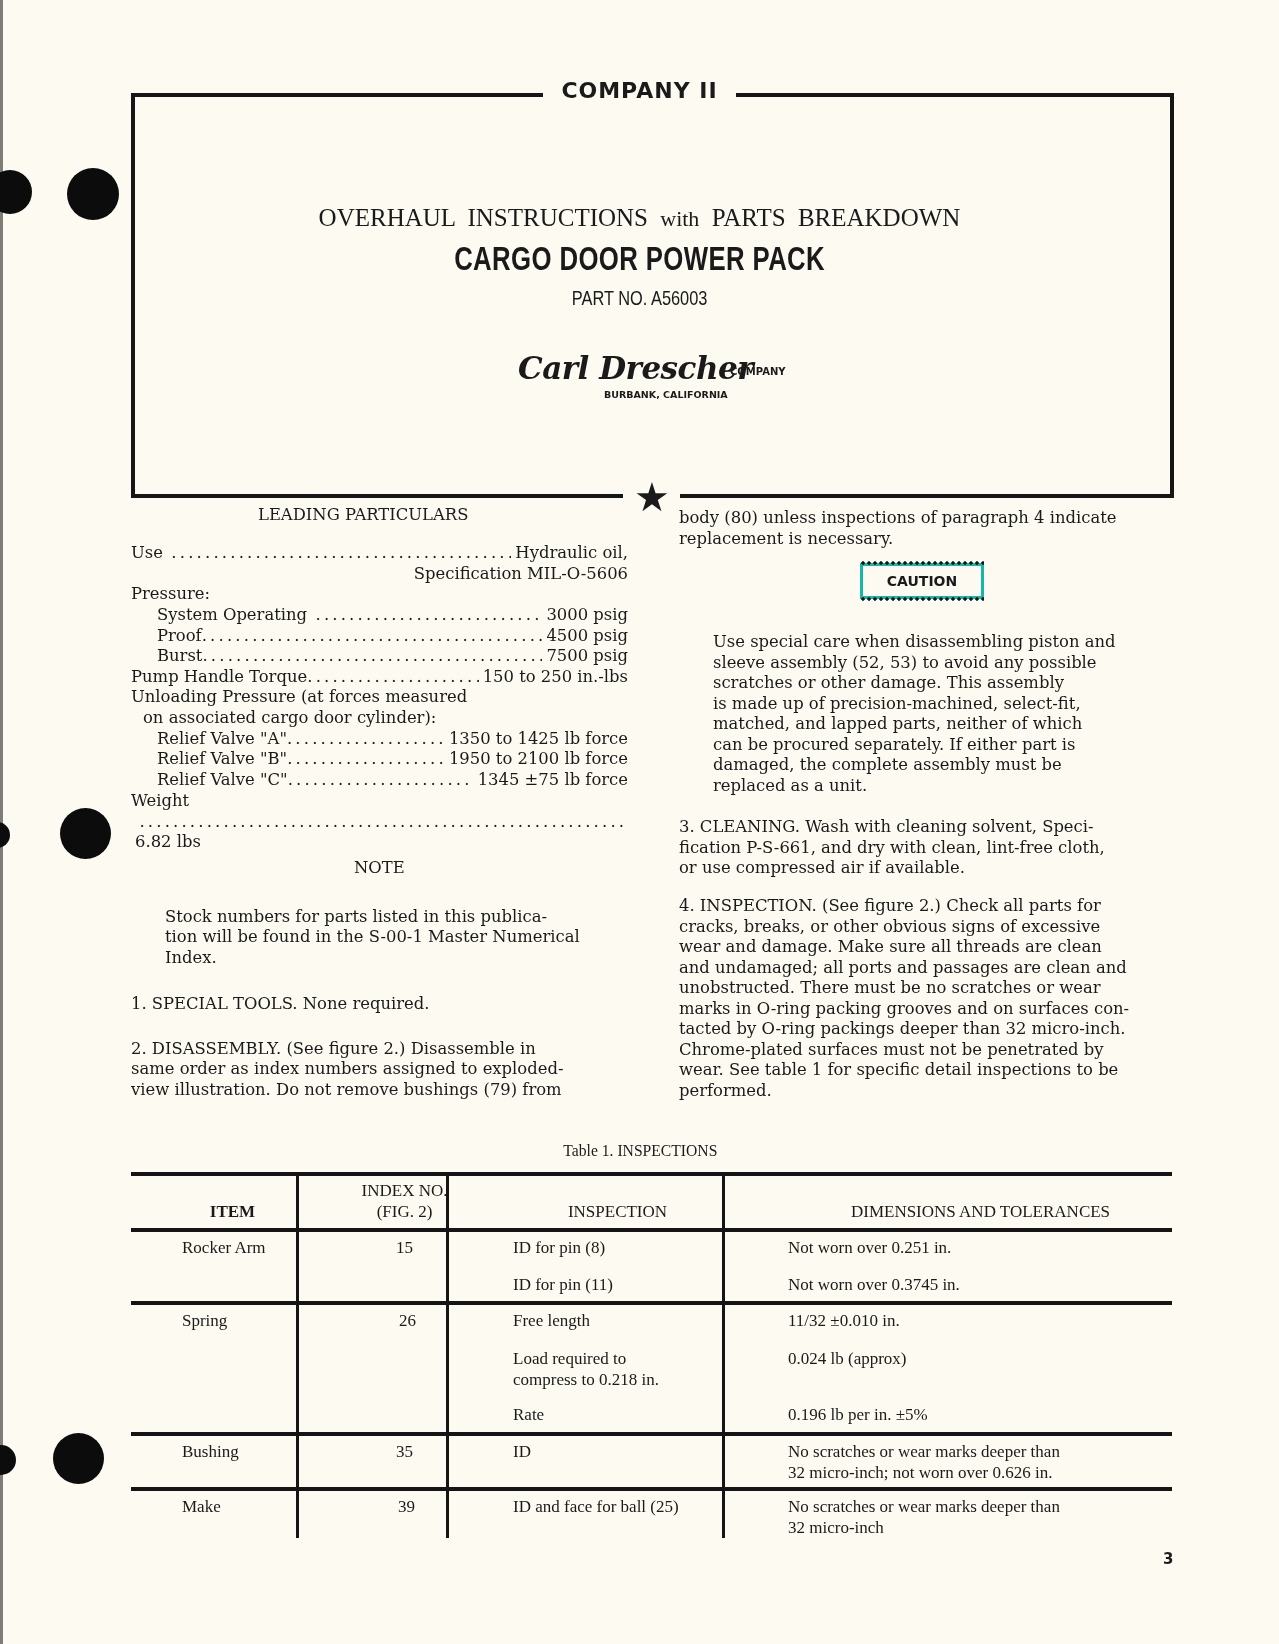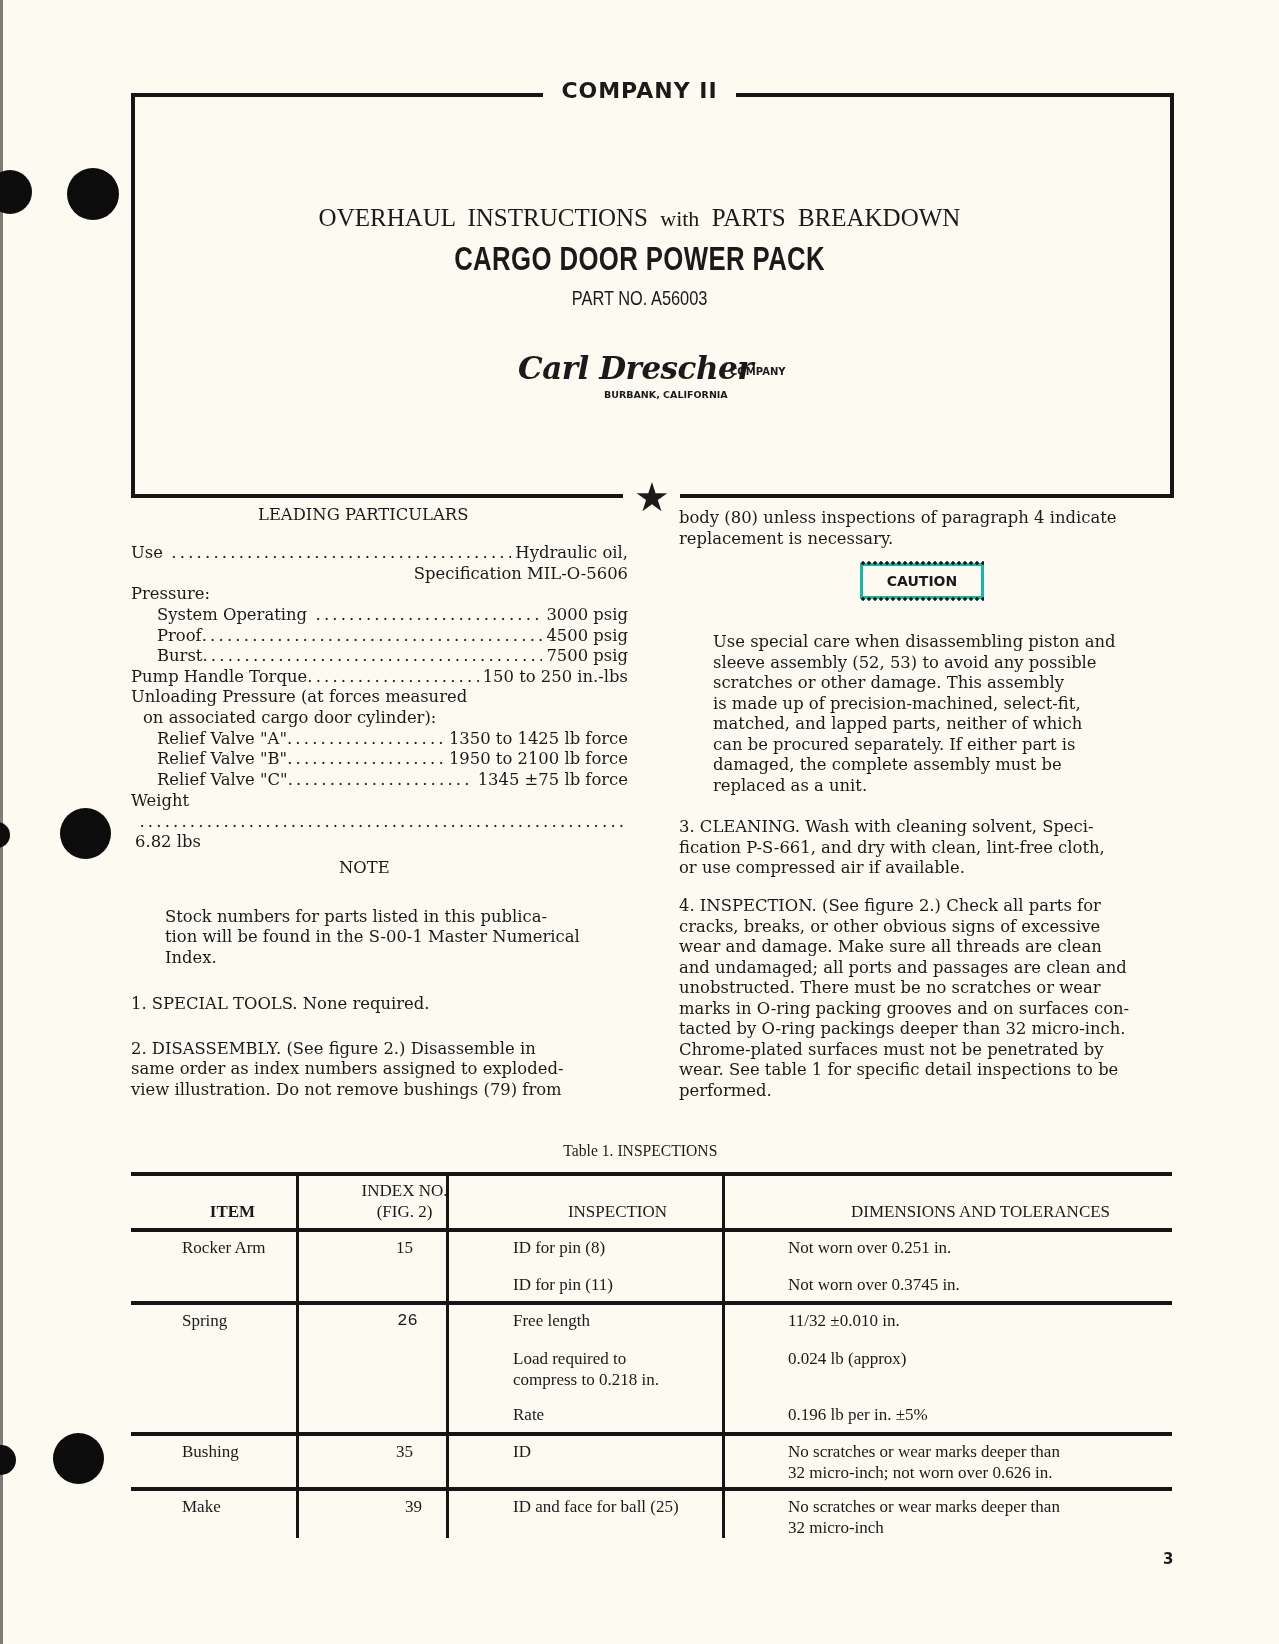--- a/index.html
+++ b/index.html
@@ -180,21 +180,21 @@
   <span class="lbl">Relief Valve "C"</span>
   <span class="dots">.......................................................................</span>
   <span class="val">1345 ±75 lb force</span>
 </div>
 <div class="lp-row" style="top:791px; left:131px; width:497px;flex-direction:column;">
   <span class="lbl">Weight</span>
   <span class="dots">&nbsp;.......................................................................</span>
   <span class="val">6.82 lbs</span>
 </div>
 
-<div class="txt" style="top:858px; left:339px;">NOTE</div>
+<div class="txt" style="top:858px; left:354px;">NOTE</div>
 <div class="txt" style="top:907px; left:165px;">Stock numbers for parts listed in this publica-</div>
 <div class="txt" style="top:927px; left:165px;">tion will be found in the S-00-1 Master Numerical</div>
 <div class="txt" style="top:948px; left:165px;">Index.</div>
 
 <div class="txt" style="top:994px; left:131px;">1.  SPECIAL TOOLS.  None required.</div>
 <div class="txt" style="top:1039px; left:131px;">2.  DISASSEMBLY.  (See figure 2.)  Disassemble in</div>
 <div class="txt" style="top:1059px; left:131px;">same order as index numbers assigned to exploded-</div>
 <div class="txt" style="top:1080px; left:131px;">view illustration.  Do not remove bushings (79) from</div>
 
 <div class="txt" style="top:508px; left:679px;">body (80) unless inspections of paragraph 4 indicate</div>
@@ -250,40 +250,40 @@
     <div class="cell" style="top:1237px; left:150px;">Rocker Arm</div>
     <div class="cell hdr" style="top:1237px; left:299px; width:147px;">15</div>
     <div class="cell" style="top:1237px; left:481px;">ID for pin (8)</div>
     <div class="cell" style="top:1274px; left:481px;">ID for pin (11)</div>
     <div class="cell" style="top:1237px; left:756px;">Not worn over 0.251 in.</div>
     <div class="cell" style="top:1274px; left:756px;">Not worn over 0.3745 in.</div>
   </div>
 
   <div>
     <div class="cell" style="top:1310px; left:150px;">Spring</div>
-    <div class="cell hdr" style="top:1310px; left:299px; width:153px;font-family:Liberation Mono, monospace;">26</div>
+    <div class="cell hdr" style="top:1310px; left:299px; width:153px;">26</div>
     <div class="cell" style="top:1310px; left:481px;">Free length</div>
     <div class="cell" style="top:1348px; left:481px;">Load required to</div>
     <div class="cell" style="top:1369px; left:481px;">compress to 0.218 in.</div>
     <div class="cell" style="top:1404px; left:481px;">Rate</div>
     <div class="cell" style="top:1310px; left:756px;">11/32 ±0.010 in.</div>
     <div class="cell" style="top:1348px; left:756px;">0.024 lb (approx)</div>
     <div class="cell" style="top:1404px; left:756px;">0.196 lb per in. ±5%</div>
   </div>
 
   <div>
     <div class="cell" style="top:1441px; left:150px;">Bushing</div>
     <div class="cell hdr" style="top:1441px; left:299px; width:147px;">35</div>
     <div class="cell" style="top:1441px; left:481px;">ID</div>
     <div class="cell" style="top:1441px; left:756px;">No scratches or wear marks deeper than</div>
     <div class="cell" style="top:1462px; left:756px;">32 micro-inch; not worn over 0.626 in.</div>
   </div>
 
   <div>
     <div class="cell" style="top:1496px; left:150px;">Make</div>
-    <div class="cell hdr" style="top:1496px; left:308px; width:147px;">39</div>
+    <div class="cell hdr" style="top:1496px; left:301px; width:147px;">39</div>
     <div class="cell" style="top:1496px; left:481px;">ID and face for ball (25)</div>
     <div class="cell" style="top:1496px; left:756px;">No scratches or wear marks deeper than</div>
     <div class="cell" style="top:1517px; left:756px;">32 micro-inch</div>
   </div>
 </div>
 
 <div class="page-num">3</div>
 
 </body></html>

